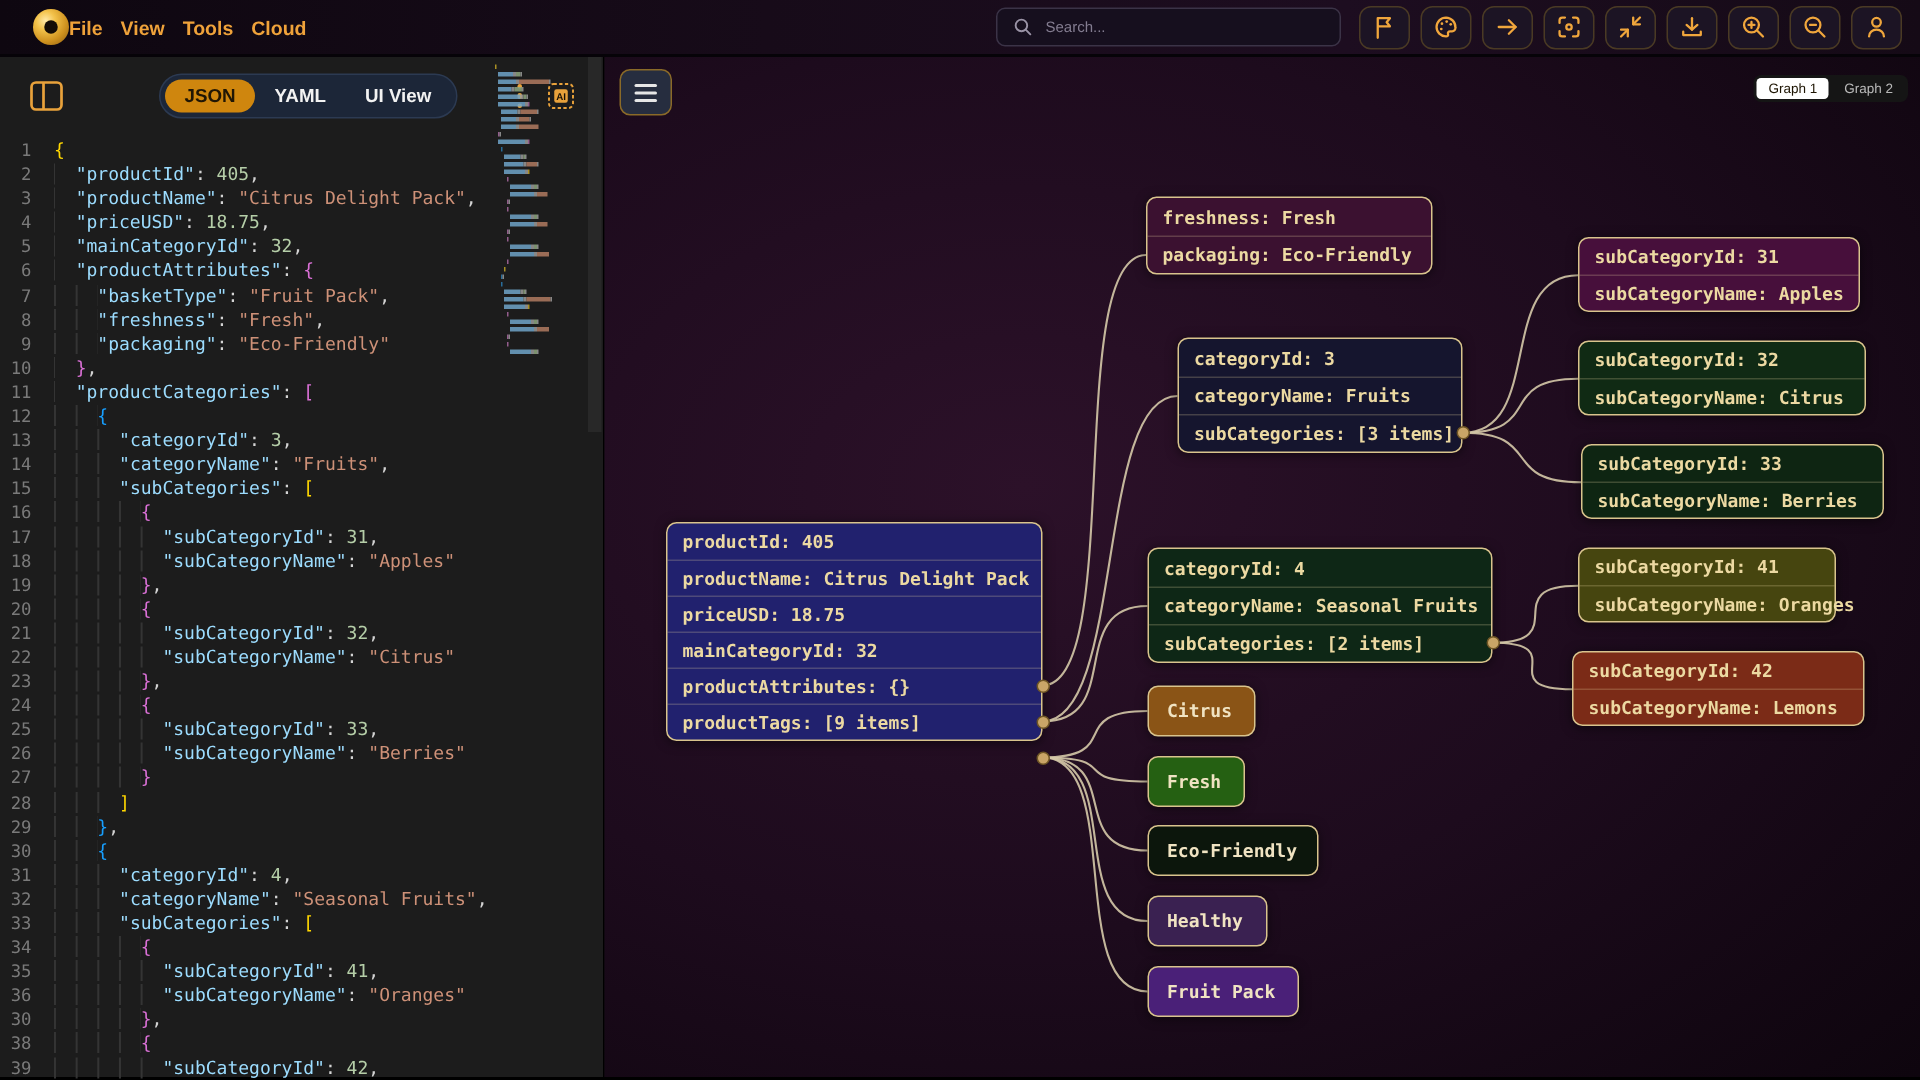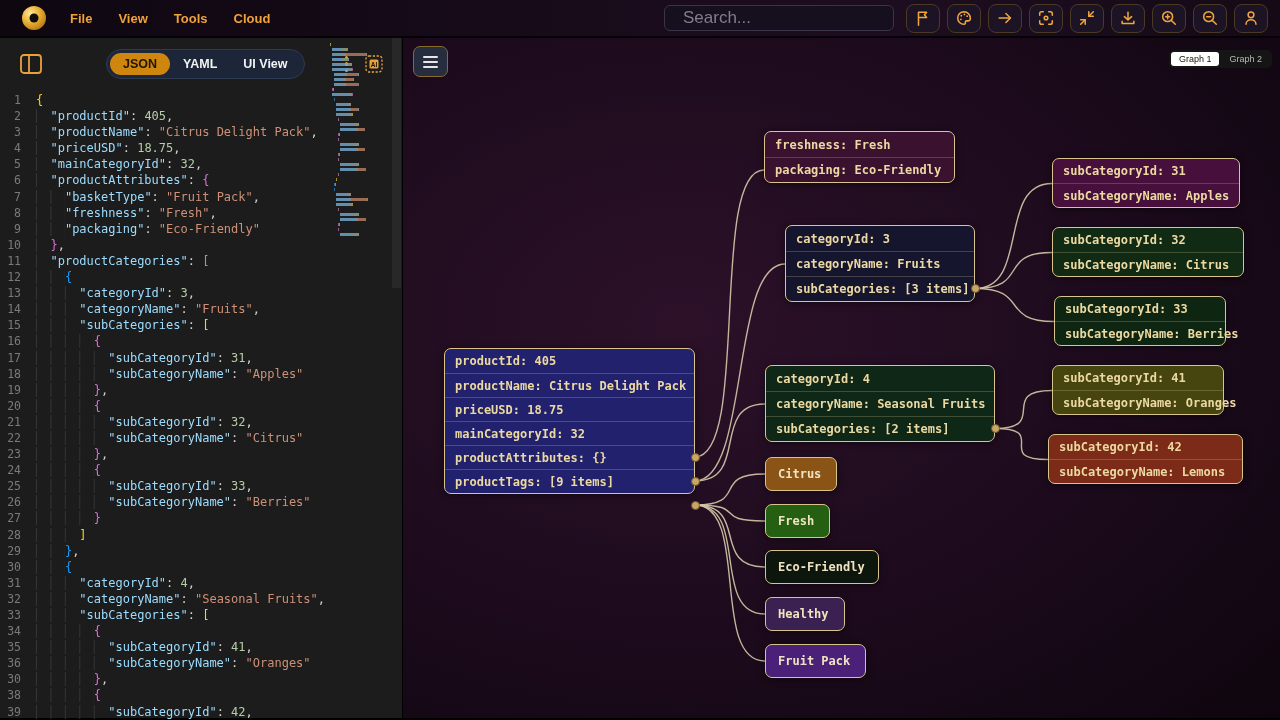--- a/index.html
+++ b/index.html
@@ -7,27 +7,27 @@
   body { font-family:"Liberation Sans", sans-serif; }
 
   
   .header { height:38px; display:flex; align-items:center;
     background:linear-gradient(90deg,#0e0710 0%,#170b19 40%,#1d0d20 70%,#150a16 100%);
     border-bottom:2px solid #060308; }
   .logo { width:24px; height:24px; border-radius:50%; margin-left:22px; position:relative;
     background:radial-gradient(circle at 35% 32%, #ffe9a8 0%, #f3c24a 28%, #cf921f 62%, #8a5a10 100%); }
   .logo-hole { position:absolute; left:50%; top:50%; width:9px; height:9px; border-radius:50%;
     transform:translate(-50%,-50%); background:#140c06; }
-  .menu { display:flex; gap:26px; margin-left:24px; }
+  .menu { display:flex; gap:12px; }
   .menu-item { color:#efa23a; font-size:13px; font-weight:600; cursor:default; }
   .spacer { flex:1; }
   .search-wrap { display:flex; align-items:center; gap:8px; width:230px; height:26px;
     background:#160f1e; border:1px solid #3b3347; border-radius:6px; padding:0 10px; margin-right:12px; }
   .search-wrap input { flex:1; background:transparent; border:none; outline:none;
-    color:#c2410c; font-size:17px; font-family:"Liberation Sans",sans-serif; }
+    color:#c2410c; font-size:10px; font-family:"Liberation Sans",sans-serif; }
   .search-wrap input::placeholder { color:#837c90; }
   .actions { display:flex; gap:7px; margin-right:12px; }
   .icon-btn { width:34px; height:29px; background:#1c1424; border:1px solid #4a3a24;
     border-radius:8px; display:flex; align-items:center; justify-content:center; cursor:pointer; }
   .icon-btn svg { display:block; }
 
   
   .main { display:flex; height:680px; }
   .editor { width:403px; background:#1c1c1c; border-right:1px solid #000; position:relative; }
   .canvas { position:relative; width:877px; height:680px; overflow:hidden;
@@ -469,21 +469,21 @@
       </div>
       <div class="g-dot" style="left: 587.5px; top: 386px;"></div>
       <div class="g-node" style="left: 649px; top: 120px; width: 188px; background: rgb(71, 15, 59);">
         <div class="g-row" style="height: 24px;">subCategoryId: 31</div>
         <div class="g-row" style="height: 24px;">subCategoryName: Apples</div>
       </div>
       <div class="g-node" style="left: 649px; top: 189px; width: 192px; background: rgb(16, 42, 20);">
         <div class="g-row" style="height: 24px;">subCategoryId: 32</div>
         <div class="g-row" style="height: 24px;">subCategoryName: Citrus</div>
       </div>
-      <div class="g-node" style="left: 651px; top: 258px; width: 172px; background: rgb(14, 37, 18);">
+      <div class="g-node" style="left: 651px; top: 258px; width: 202px; background: rgb(14, 37, 18);">
         <div class="g-row" style="height: 24px;">subCategoryId: 33</div>
         <div class="g-row" style="height: 24px;">subCategoryName: Berries</div>
       </div>
       <div class="g-node" style="left: 649px; top: 327px; width: 172px; background: rgb(70, 69, 15);">
         <div class="g-row" style="height: 24px;">subCategoryId: 41</div>
         <div class="g-row" style="height: 24px;">subCategoryName: Oranges</div>
       </div>
       <div class="g-node" style="left: 645px; top: 396px; width: 195px; background: rgb(123, 43, 23);">
         <div class="g-row" style="height: 24px;">subCategoryId: 42</div>
         <div class="g-row" style="height: 24px;">subCategoryName: Lemons</div>

